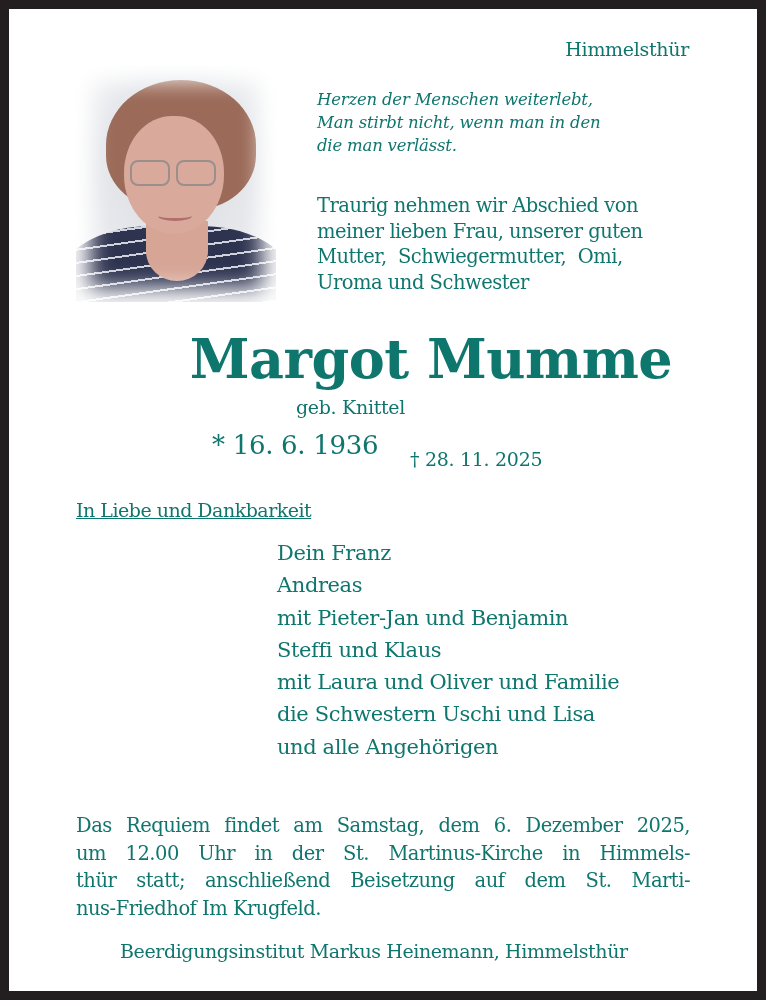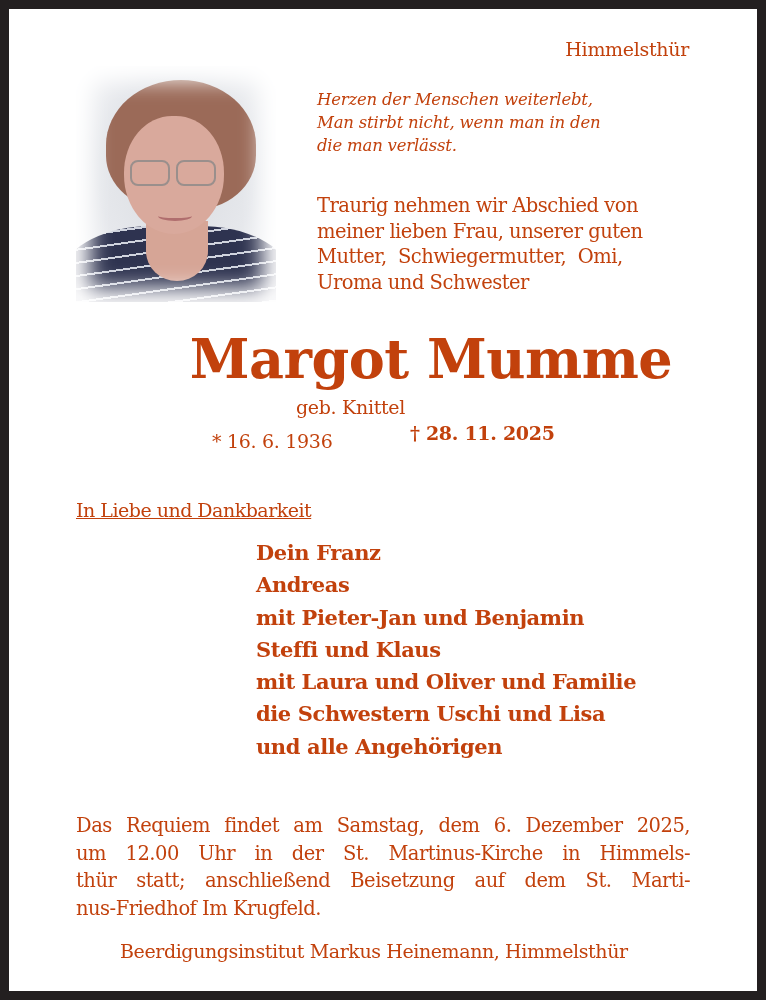--- a/index.html
+++ b/index.html
@@ -1,21 +1,21 @@
 <!DOCTYPE html>
 <html><head>
   <meta charset="utf-8">
   <style>
     html, body { margin: 0; padding: 0; background: #ffffff; }
     body { width: 766px; height: 1000px; position: relative; overflow: hidden; }
     .frame {
       position: absolute; left: 0; top: 0; width: 766px; height: 1000px;
       box-sizing: border-box; border: 9px solid #231f20; background: #ffffff;
     }
-    .serif { font-family: "DejaVu Serif", "Liberation Serif", serif; color: #c2410c; }
+    .serif { font-family: "DejaVu Serif", "Liberation Serif", serif; color: #0f766e; }
     .abs { position: absolute; white-space: nowrap; }
 
     .place { right: 77px; top: 38px; font-size: 19px; letter-spacing: -0.3px; }
 
     .photo {
       position: absolute; left: 76px; top: 66px; width: 200px; height: 236px;
       overflow: hidden;
       background: radial-gradient(ellipse at 50% 45%, #d9dbe0 0%, #e6e8ec 55%, #ffffff 100%);
     }
     .photo .hair {
@@ -51,25 +51,25 @@
     }
 
     .quote { left: 317px; top: 88px; font-size: 16.5px; font-style: italic; line-height: 23px; letter-spacing: -0.2px; }
     .intro { left: 317px; top: 193px; font-size: 19.5px; line-height: 25.5px; letter-spacing: -0.5px; }
 
     .name {
       left: 0; width: 766px; text-align: center; top: 328px;
       font-size: 54px; font-weight: bold; letter-spacing: -0.5px; line-height: 62px; padding-left: 48px;
     }
     .birthname { left: 0; width: 699px; text-align: center; top: 396px; font-size: 19px; letter-spacing: -0.3px; padding-left: 2px; box-sizing: border-box; }
-    .born { left: 212px; top: 430px; font-size: 19px; letter-spacing: -0.3px; }
-    .died { left: 410px; top: 422px; font-size: 19px; letter-spacing: -0.3px; font-weight: bold; }
+    .born { left: 212px; top: 430px; font-size: 26px; letter-spacing: -0.3px; }
+    .died { left: 410px; top: 448px; font-size: 19px; letter-spacing: -0.3px; }
 
     .thanks { left: 76px; top: 499px; font-size: 19px; letter-spacing: -0.5px; text-decoration: underline; }
-    .family { left: 256px; top: 537px; font-size: 21px; font-weight: bold; line-height: 32.3px; letter-spacing: -0.4px; }
+    .family { left: 277px; top: 537px; font-size: 21px; font-weight: normal; line-height: 32.3px; letter-spacing: -0.4px; }
     .family div { white-space: nowrap; }
 
     .requiem { left: 76px; top: 812px; font-size: 19.5px; line-height: 27.5px; letter-spacing: -0.5px; width: 614px; white-space: normal; }
     .requiem div { white-space: nowrap; text-align: justify; text-align-last: justify; }
     .requiem div.last { text-align-last: left; }
     .undertaker { left: 76px; top: 940px; font-size: 19px; letter-spacing: -0.4px; margin-left: 44px; }
   </style>
 </head>
 <body>
 

